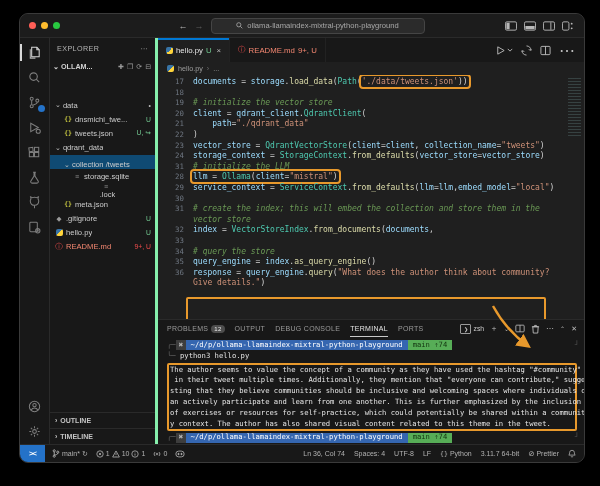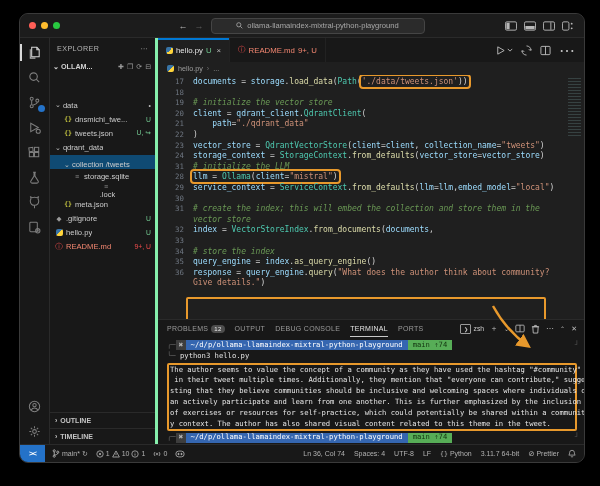--- a/index.html
+++ b/index.html
@@ -405,21 +405,21 @@
               <div class="cl">
                 <span class="ln">32</span>
                 <span class="ct"><span class="tv">index</span><span class="to"> = </span><span class="tt">VectorStoreIndex</span><span class="to">.</span><span class="tf">from_documents</span><span class="to">(</span><span class="tv">documents</span><span class="to">,</span></span>
               </div>
               <div class="cl">
                 <span class="ln">33</span>
                 <span class="ct"></span>
               </div>
               <div class="cl">
                 <span class="ln">34</span>
-                <span class="ct"><span class="tc"># store the index</span></span>
+                <span class="ct"><span class="tc"># query the store</span></span>
               </div>
               <div class="cl">
                 <span class="ln">35</span>
                 <span class="ct"><span class="tv">query_engine</span><span class="to"> = </span><span class="tv">index</span><span class="to">.</span><span class="tf">as_query_engine</span><span class="to">()</span></span>
               </div>
               <div class="cl">
                 <span class="ln">36</span>
                 <span class="ct"><span class="tv">response</span><span class="to"> = </span><span class="tv">query_engine</span><span class="to">.</span><span class="tf">query</span><span class="to">(</span><span class="ts">"What does the author think about community?</span></span>
               </div>
               <div class="cl">

